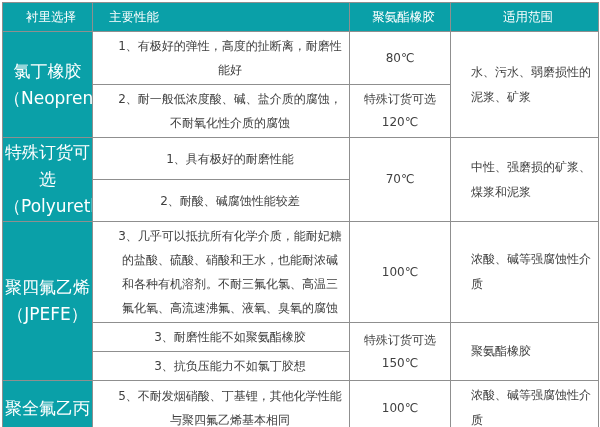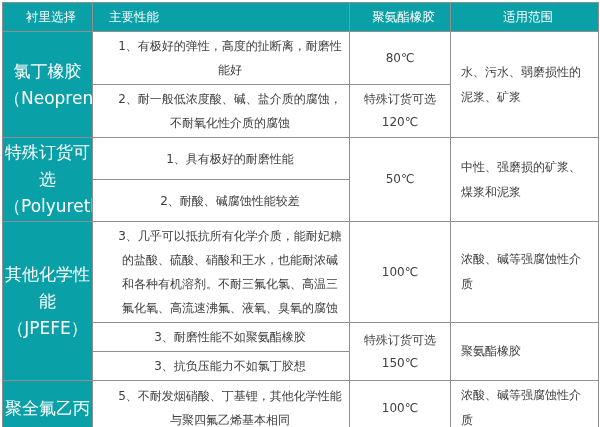--- a/index.html
+++ b/index.html
@@ -51,21 +51,21 @@
     text-align:center;
     vertical-align:middle;
     white-space:pre-line;
     line-height:23px;
     background:#ffffff;
     margin-top:8px;
   }
   td.range{
     text-align:left;
     vertical-align:middle;
-    padding:2px 6px 2px 10px;
+    padding:2px 6px 2px 20px;
     white-space:pre-line;
     line-height:25px;
     background:#ffffff;
   }
   
   tr.sub td{border-top:1px dashed #c8c8c8;}
   
   tr.sec td{border-top:1px solid #8f8f8f;}
 </style>
 </head>
@@ -100,30 +100,30 @@
     <td class="perf">2、耐一般低浓度酸、碱、盐介质的腐蚀，
 不耐氧化性介质的腐蚀</td>
     <td class="temp">特殊订货可选
 120℃</td>
   </tr>
 
   <tr class="sec" style="height:25px">
     <td class="mat" rowspan="2">特殊订货可选
 （Polyurethane）</td>
     <td class="perf">1、具有极好的耐磨性能</td>
-    <td class="temp" rowspan="2">50℃</td>
+    <td class="temp" rowspan="2">70℃</td>
     <td class="range" rowspan="2">中性、强磨损的矿浆、
 煤浆和泥浆</td>
   </tr>
   <tr class="sub" style="height:25px">
     <td class="perf">2、耐酸、碱腐蚀性能较差</td>
   </tr>
 
   <tr class="sec" style="height:97px">
-    <td class="mat" rowspan="3">其他化学性能
+    <td class="mat" rowspan="3">聚四氟乙烯
 （JPEFE）</td>
     <td class="perf">3、几乎可以抵抗所有化学介质，能耐妃糖
 的盐酸、硫酸、硝酸和王水，也能耐浓碱
 和各种有机溶剂。不耐三氟化氯、高温三
 氟化氧、高流速沸氟、液氧、臭氧的腐蚀</td>
     <td class="temp">100℃</td>
     <td class="range">浓酸、碱等强腐蚀性介
 质</td>
   </tr>
   <tr class="sub" style="height:23px">

